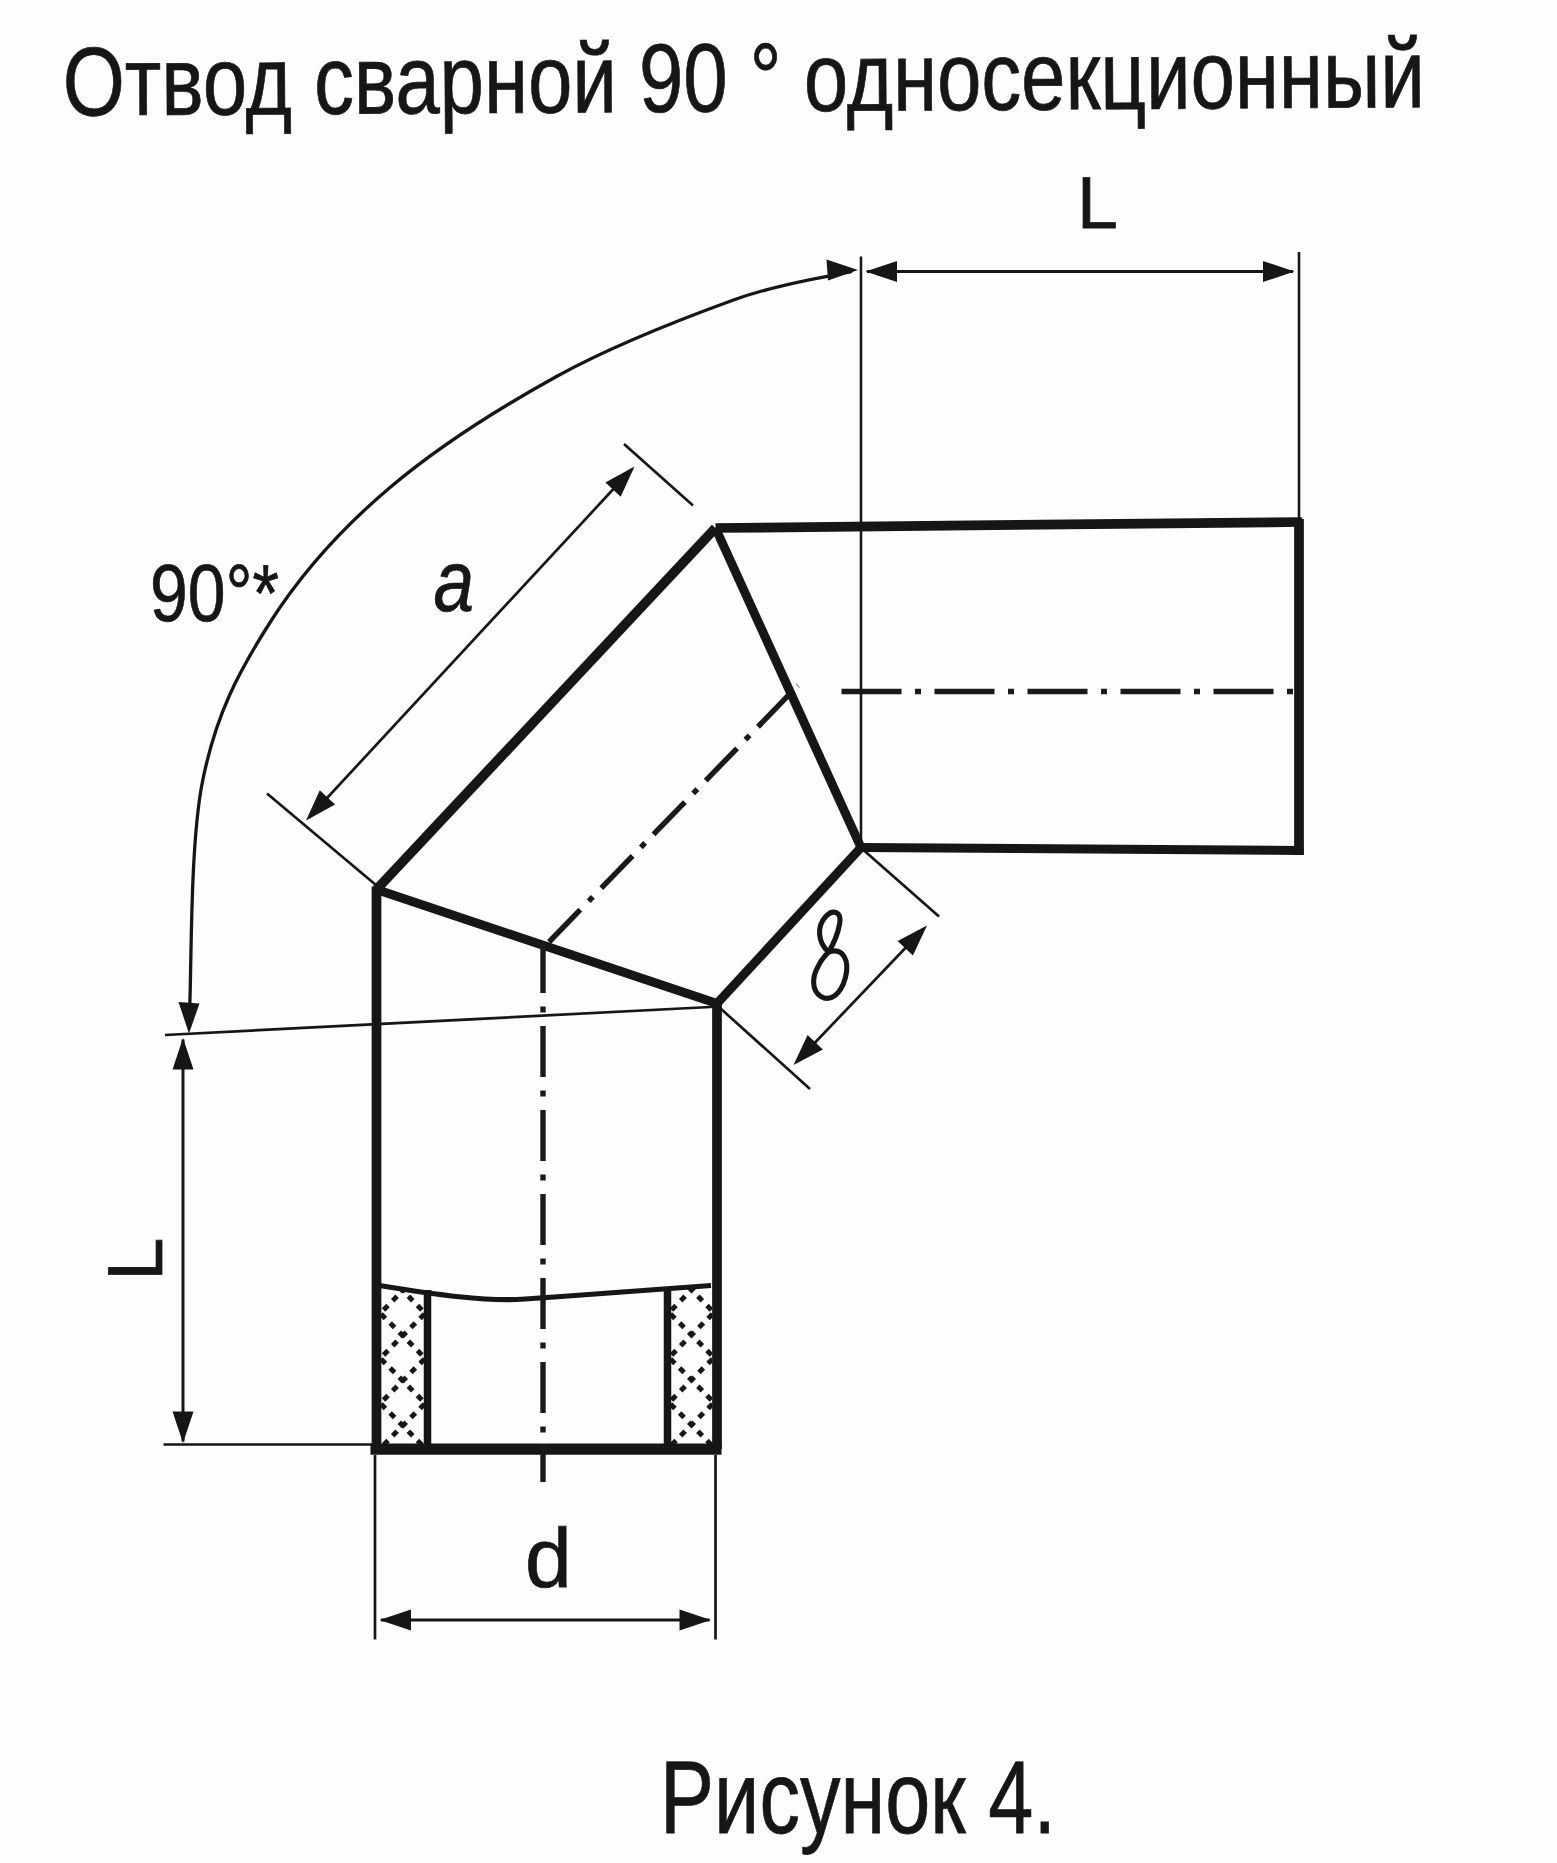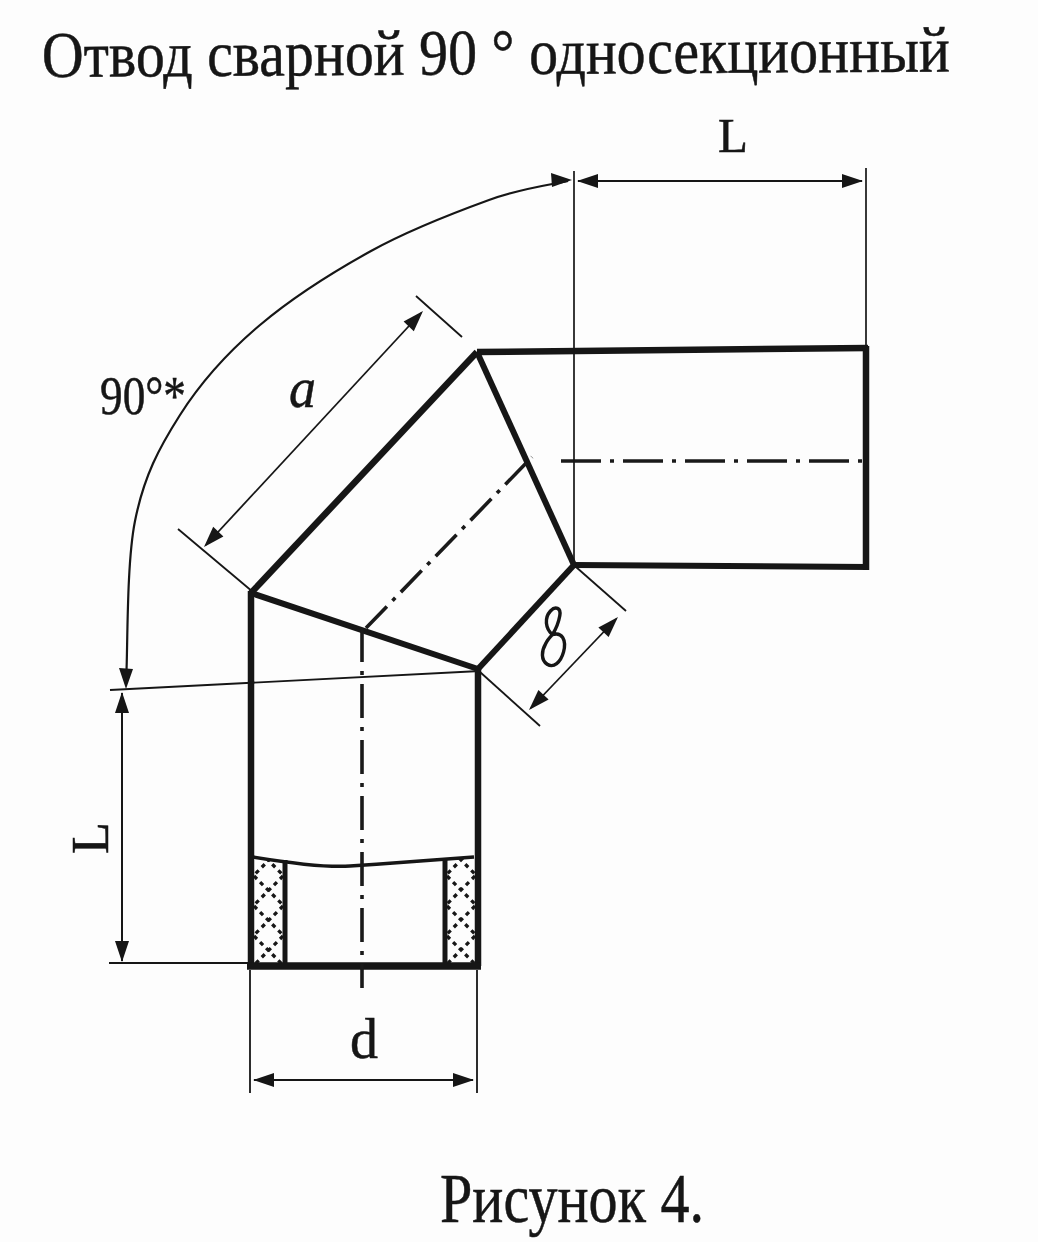--- a/index.html
+++ b/index.html
@@ -1,17 +1,17 @@
 <!DOCTYPE html>
 <html><head>
 <meta charset="utf-8">
 <style>
   html,body{margin:0;padding:0;background:#fdfdfd;}
   .page{position:relative;width:1038px;height:1242px;background:#fdfdfd;overflow:hidden;
-        font-family:Liberation Serif, serif;}
+        font-family:Liberation Sans, sans-serif;}
   svg{position:absolute;left:0;top:0;}
   text{fill:#161616;stroke:#161616;stroke-width:0.5;}
 </style>
 </head>
 <body>
 <div class="page">
 <svg width="1038" height="1242" viewBox="0 0 1038 1242">
   <defs>
 
     <clipPath id="bandL">

